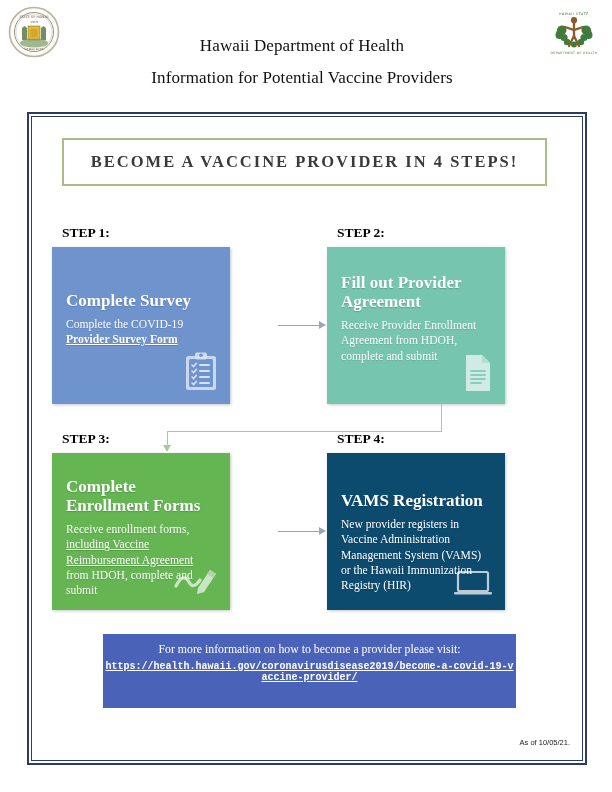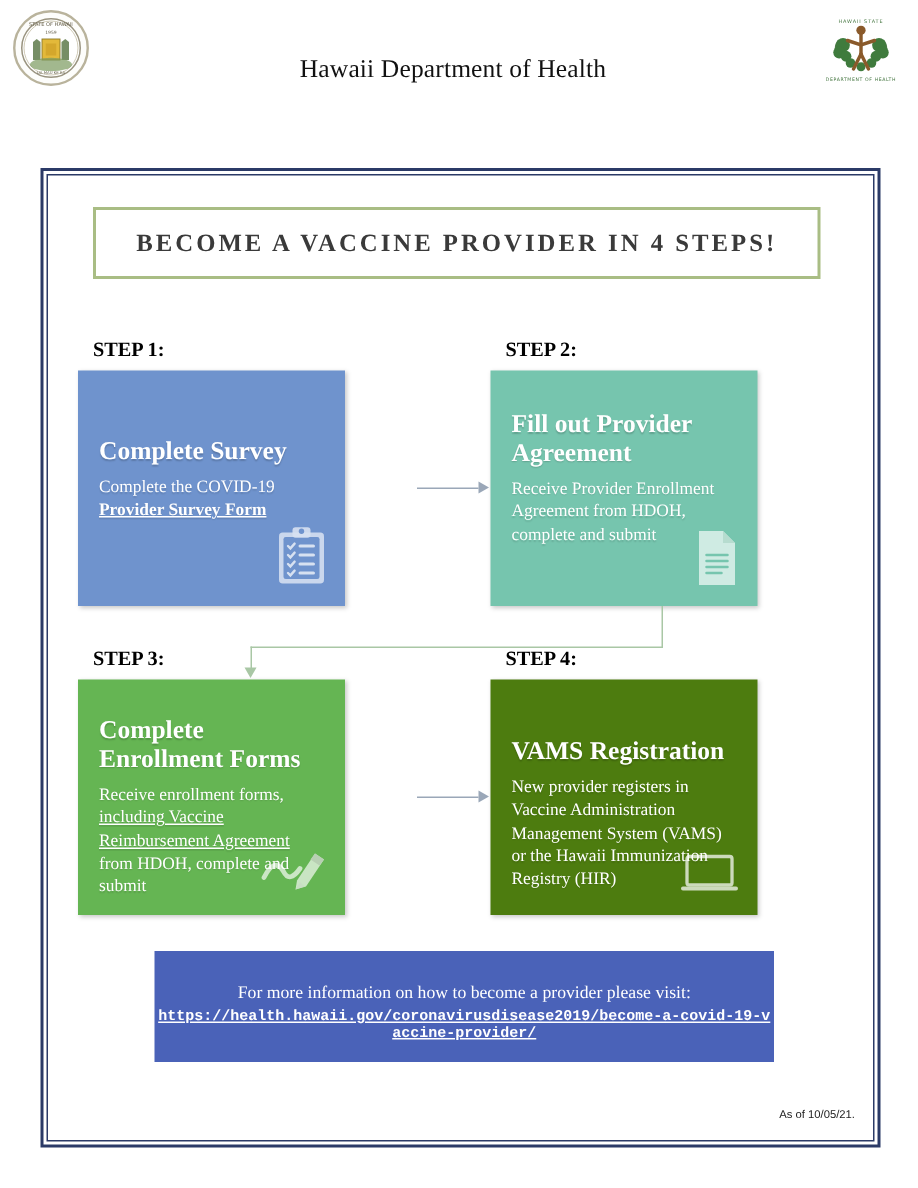--- a/index.html
+++ b/index.html
@@ -76,21 +76,21 @@
     margin:0;
   }
   .card .body u{text-decoration:underline;}
   .card .body .bold-link{font-weight:bold;text-decoration:underline;}
 
   .card1{left:52px;top:247px;background:#6f93cd;}
   .card2{left:327px;top:247px;background:#76c5ae;}
   .card1 .headline{padding-top:28px;}
   .card2 .headline{padding-top:10px;}
   .card3{left:52px;top:453px;background:#65b553;}
-  .card4{left:327px;top:453px;background:#4d7c0f;}
+  .card4{left:327px;top:453px;background:#0c4a6e;}
   .card3 .headline{padding-top:8px;}
   .card4 .headline{padding-top:22px;}
 
   .card-icon{position:absolute;right:12px;bottom:8px;opacity:.72;}
 
   
   .conn{position:absolute;}
   .h-line{height:1px;background:#9aa7b8;}
   .v-line{width:1px;background:#a9c7a5;}
   .h-line-g{height:1px;background:#a9c7a5;}
@@ -104,21 +104,21 @@
     position:absolute;width:0;height:0;
     border-left:4px solid transparent;border-right:4px solid transparent;
     border-top:7px solid #a9c7a5;
   }
 
   
   .footer-box{
     position:absolute;left:103px;top:634px;width:413px;height:74px;
     background:#4a62b8;
     box-sizing:border-box;
-    padding-top:20px;
+    padding-top:8px;
     text-align:center;
   }
   .footer-box .fl{
     font-family:"Liberation Serif", serif;
     color:#ffffff;font-size:11.8px;line-height:1.25;margin:0 0 4px 0;
   }
   .footer-box .url{
     font-family:Liberation Mono, monospace;
     font-weight:bold;font-size:10px;text-decoration:underline;color:#ffffff;
     display:block;margin-bottom:5px;word-break:break-all;
@@ -174,20 +174,21 @@
         <path d="M17 21 L26 24 L35 21"></path>
         <path d="M26 30 L21 40"></path>
         <path d="M26 30 L31 40"></path>
       </g>
       <circle cx="26" cy="14.2" r="3.1" fill="#8a5a2b"></circle>
     </svg>
   </div>
 
   <div class="titles">
     <div class="title-line">Hawaii Department of Health</div>
+    <div class="title-line t2">Information for Potential Vaccine Providers</div>
   </div>
 
   <div class="frame"></div>
 
   <div class="banner">
     <span>BECOME A VACCINE PROVIDER IN 4 STEPS!</span>
   </div>
 
   <div class="step-label lbl1">STEP 1:</div>
   <div class="step-label lbl2">STEP 2:</div>

